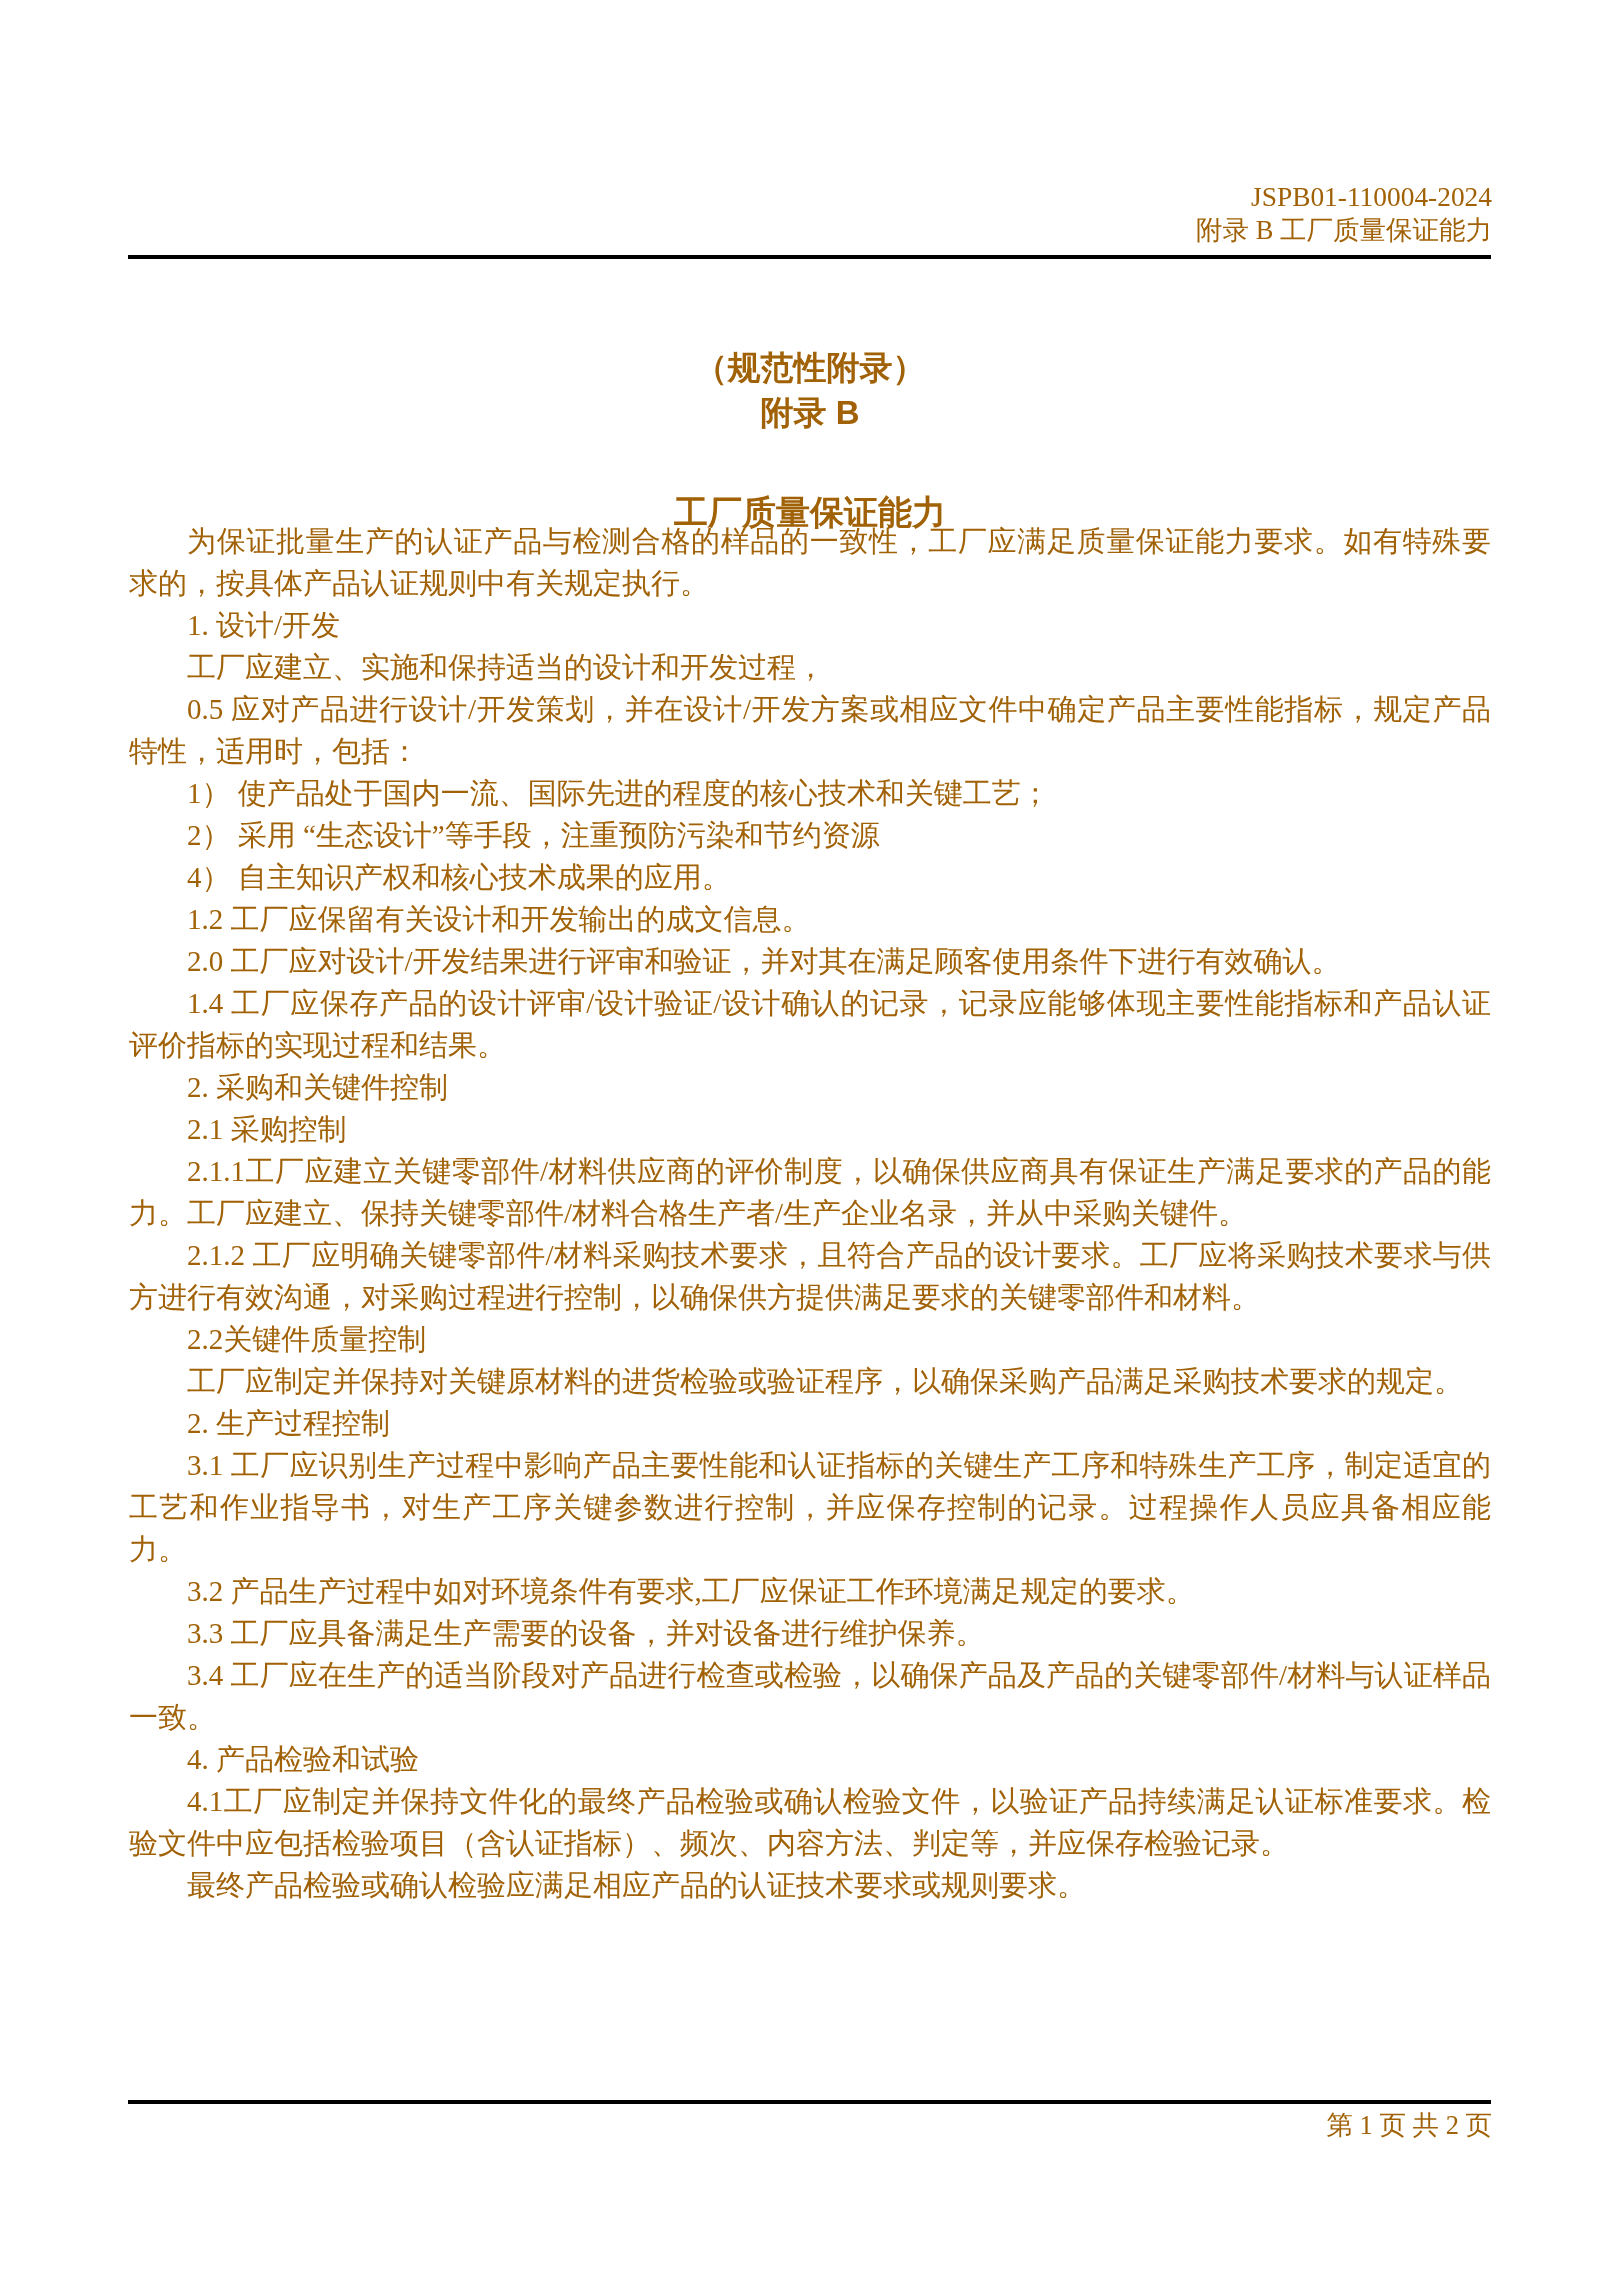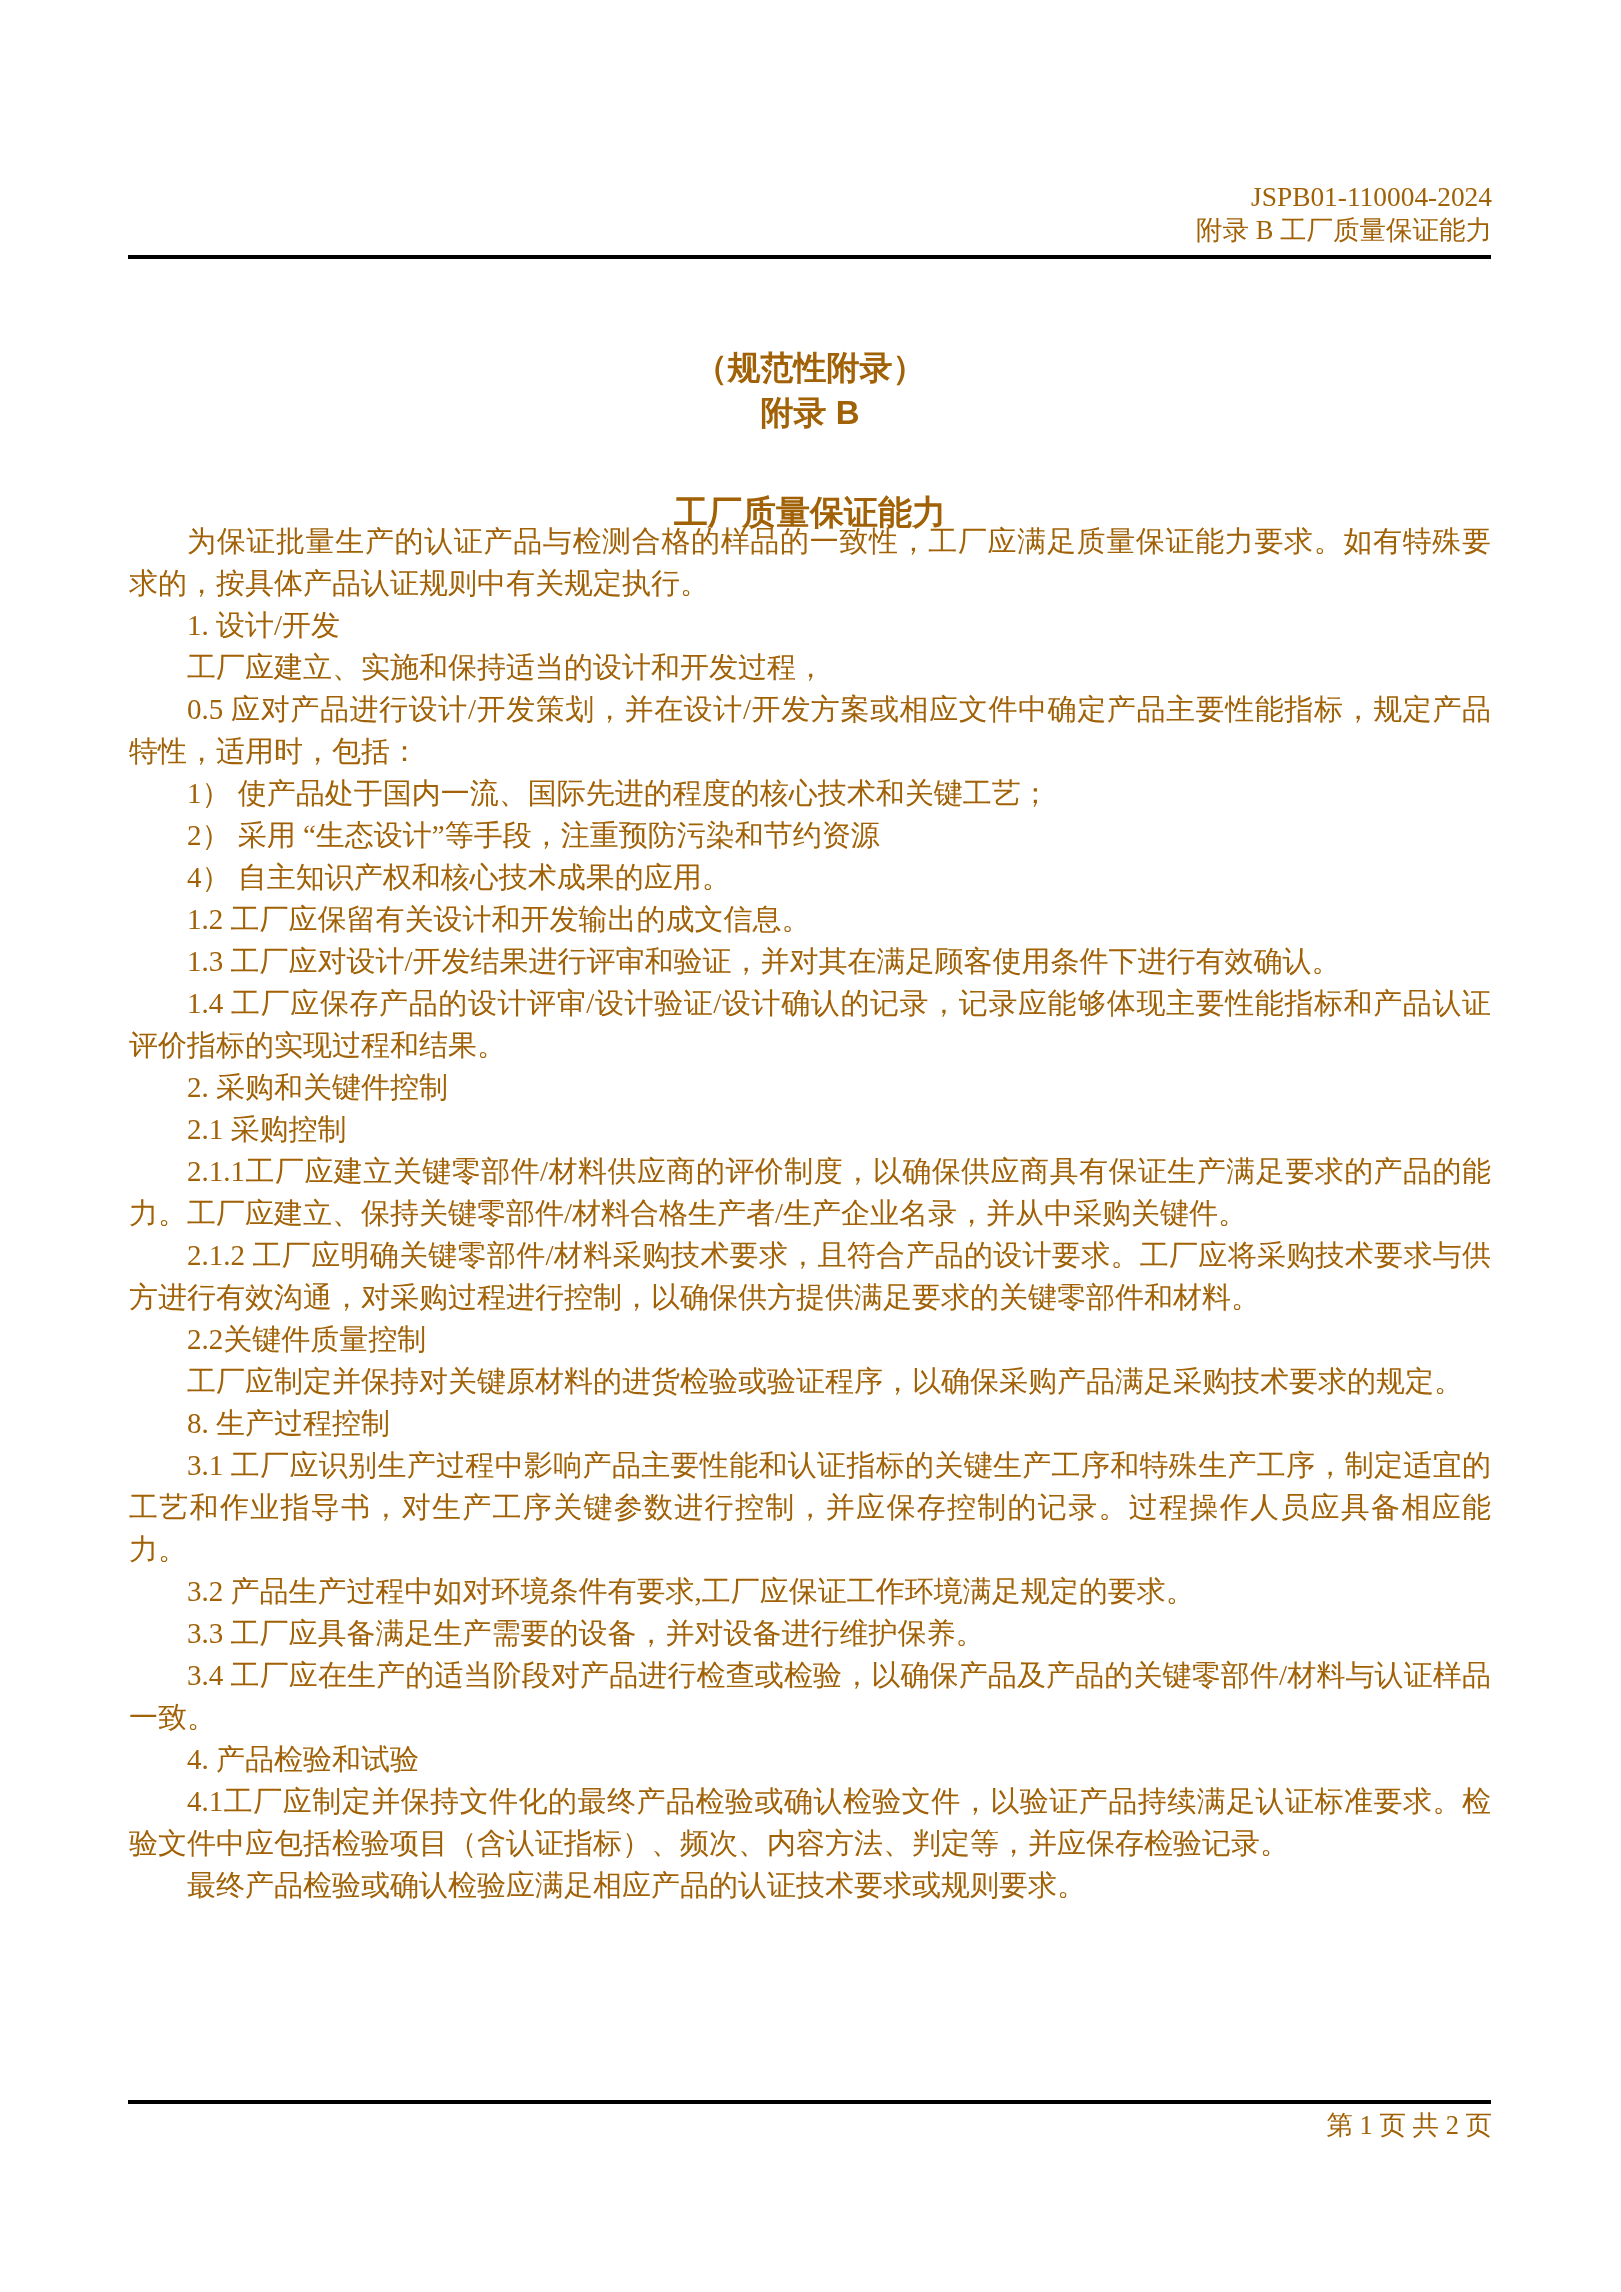--- a/index.html
+++ b/index.html
@@ -88,29 +88,29 @@
 
   <div class="body-text">
       <p>为保证批量生产的认证产品与检测合格的样品的一致性，工厂应满足质量保证能力要求。如有特殊要求的，按具体产品认证规则中有关规定执行。</p>
       <p>1. 设计/开发</p>
       <p>工厂应建立、实施和保持适当的设计和开发过程，</p>
       <p>0.5  应对产品进行设计/开发策划，并在设计/开发方案或相应文件中确定产品主要性能指标，规定产品特性，适用时，包括：</p>
       <p>1） 使产品处于国内一流、国际先进的程度的核心技术和关键工艺；</p>
       <p>2） 采用 “生态设计”等手段，注重预防污染和节约资源</p>
       <p>4） 自主知识产权和核心技术成果的应用。</p>
       <p>1.2 工厂应保留有关设计和开发输出的成文信息。</p>
-      <p>1.3 工厂应对设计/开发结果进行评审和验证，并对其在满足顾客使用条件下进行有效确认。</p>
+      <p>2.0 工厂应对设计/开发结果进行评审和验证，并对其在满足顾客使用条件下进行有效确认。</p>
       <p>1.4  工厂应保存产品的设计评审/设计验证/设计确认的记录，记录应能够体现主要性能指标和产品认证评价指标的实现过程和结果。</p>
       <p>2. 采购和关键件控制</p>
       <p>2.1 采购控制</p>
       <p>2.1.1工厂应建立关键零部件/材料供应商的评价制度，以确保供应商具有保证生产满足要求的产品的能力。工厂应建立、保持关键零部件/材料合格生产者/生产企业名录，并从中采购关键件。</p>
       <p>2.1.2  工厂应明确关键零部件/材料采购技术要求，且符合产品的设计要求。工厂应将采购技术要求与供方进行有效沟通，对采购过程进行控制，以确保供方提供满足要求的关键零部件和材料。</p>
       <p>2.2关键件质量控制</p>
       <p>工厂应制定并保持对关键原材料的进货检验或验证程序，以确保采购产品满足采购技术要求的规定。</p>
-      <p>8. 生产过程控制</p>
+      <p>2. 生产过程控制</p>
       <p>3.1  工厂应识别生产过程中影响产品主要性能和认证指标的关键生产工序和特殊生产工序，制定适宜的工艺和作业指导书，对生产工序关键参数进行控制，并应保存控制的记录。过程操作人员应具备相应能力。</p>
       <p>3.2  产品生产过程中如对环境条件有要求,工厂应保证工作环境满足规定的要求。</p>
       <p>3.3  工厂应具备满足生产需要的设备，并对设备进行维护保养。</p>
       <p>3.4  工厂应在生产的适当阶段对产品进行检查或检验，以确保产品及产品的关键零部件/材料与认证样品一致。</p>
       <p>4. 产品检验和试验</p>
       <p>4.1工厂应制定并保持文件化的最终产品检验或确认检验文件，以验证产品持续满足认证标准要求。检验文件中应包括检验项目（含认证指标）、频次、内容方法、判定等，并应保存检验记录。</p>
       <p>最终产品检验或确认检验应满足相应产品的认证技术要求或规则要求。</p>
     </div>
 
   <div class="rule rule-footer"></div>

